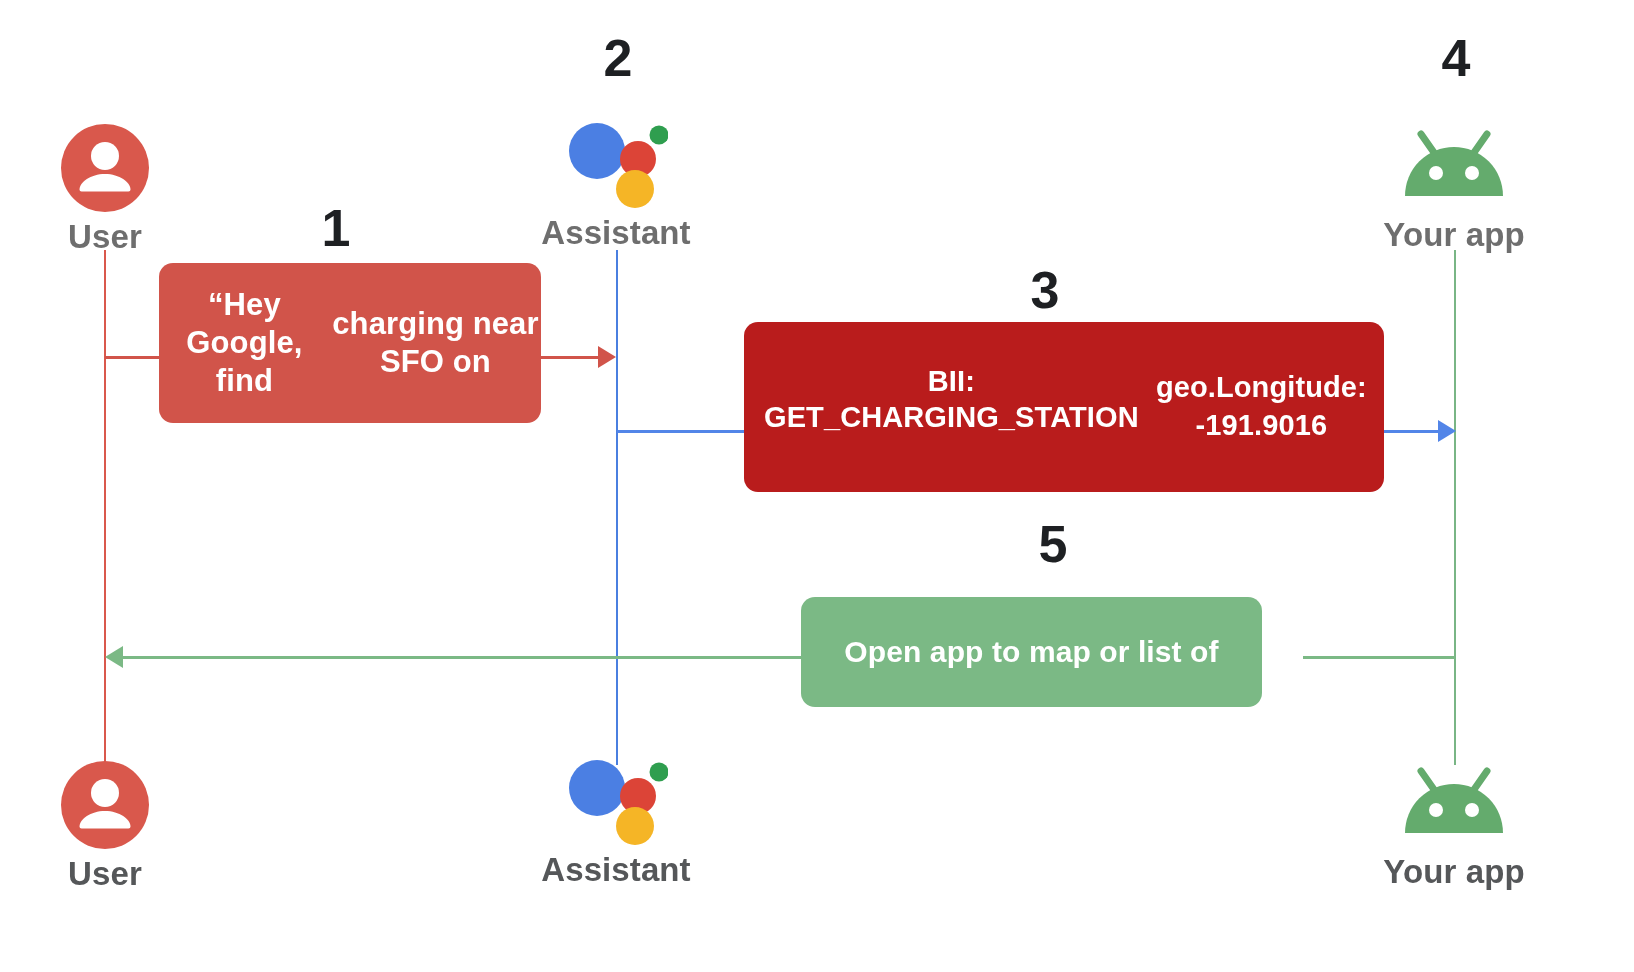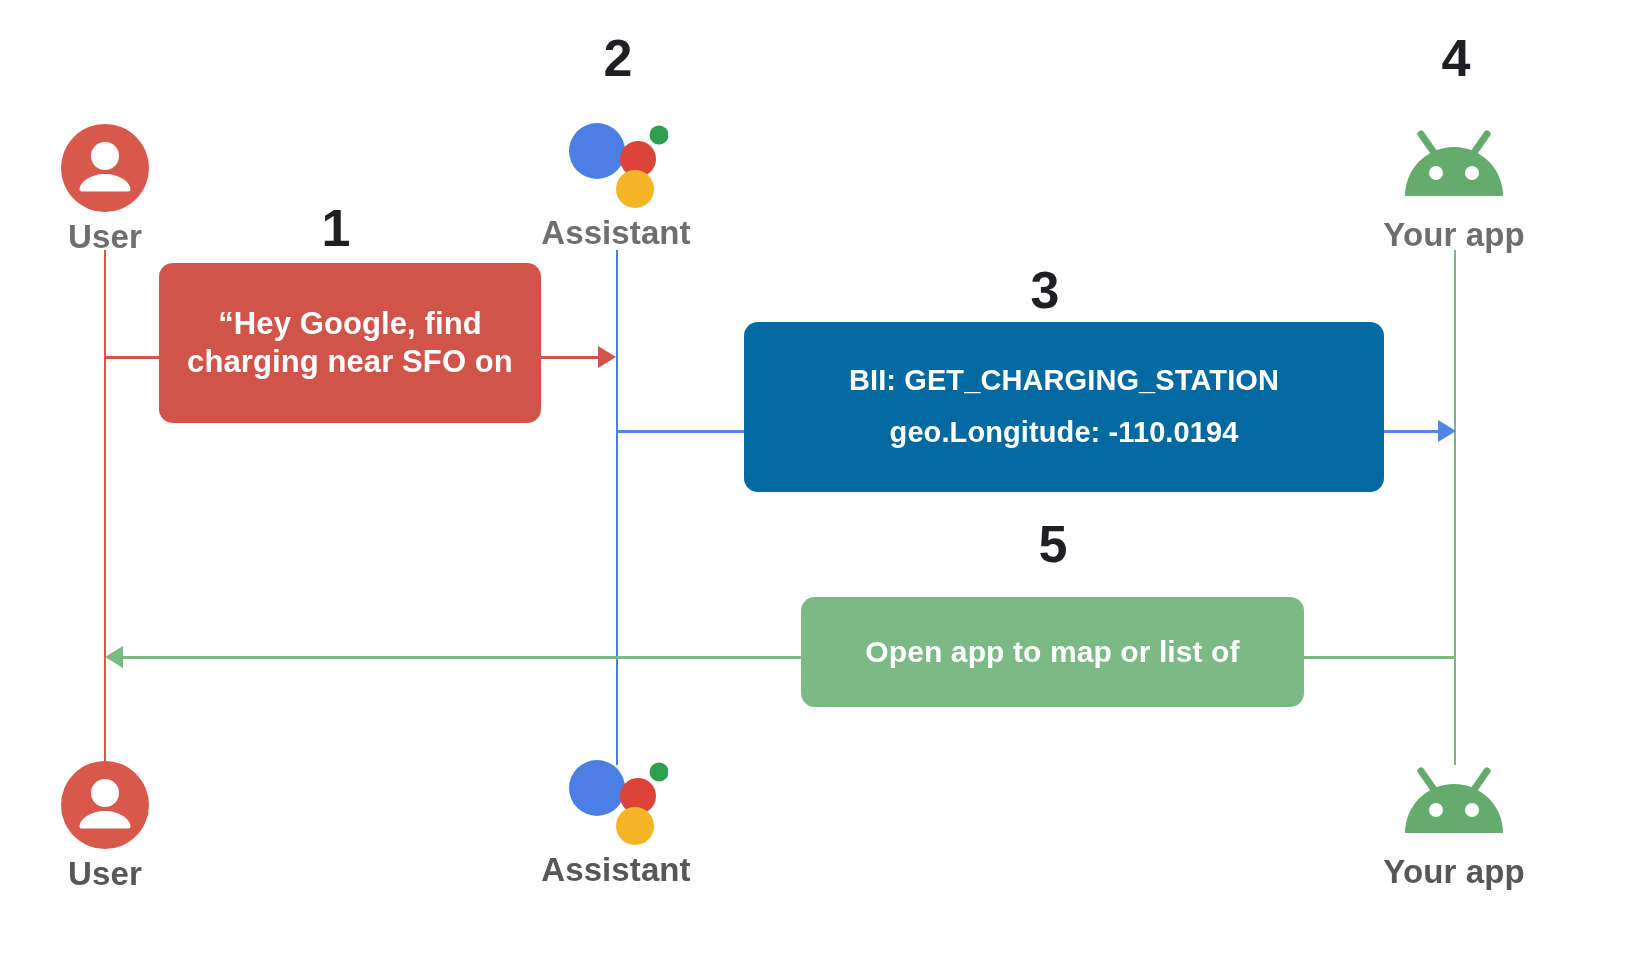--- a/index.html
+++ b/index.html
@@ -59,29 +59,29 @@
   
   .icon-android { display:block; width:110px; height:86px; }
 
   
   .msg-box {
     position: absolute;
     box-sizing: border-box;
     border-radius: 14px;
     color: #ffffff;
     display: flex;
-    flex-direction: column;
+    flex-direction: row;
     align-items: center;
     justify-content: center;
     text-align: center;
     font-weight: 700;
     letter-spacing: .1px;
   }
   .msg-box.red   { background: #d1544a; }
-  .msg-box.blue  { background: #0369a1; }
+  .msg-box.blue  { background: #b91c1c; padding-left: 20px; }
   .msg-box.green { background: #7bb985; }
 
   .msg-line { line-height: 1.22; }
 
   .bii-title {
     font-size: 29px;
     line-height: 1.25;
     margin-bottom: 16px;
   }
   .geo-line {
@@ -225,28 +225,28 @@
   <div class="step-num" style="left:578px; top:32px;">2</div>
 
   <div class="conn blue" style="left:617px; top:430px; width:130px;"></div>
   <div class="conn blue" style="left:1381px; top:430px; width:63px;"></div>
   <div class="arrow-head right-blue" style="left:1438px; top:420px;"></div>
 
   <div class="step-num" style="left:1005px; top:264px;">3</div>
 
   <div class="msg-box blue" style="left:744px; top:322px; width:640px; height:170px;">
     <div class="bii-title">BII: GET_CHARGING_STATION</div>
-    <div class="geo-line">geo.Longitude:  -110.0194</div>
+    <div class="geo-line">geo.Longitude:  -191.9016</div>
   </div>
 
   <div class="step-num" style="left:1416px; top:32px;">4</div>
 
   <div class="conn green" style="left:123px; top:656px; width:680px;"></div>
   <div class="conn green" style="left:1303px; top:656px; width:152px;"></div>
   <div class="arrow-head left-green" style="left:105px; top:646px;"></div>
 
   <div class="step-num" style="left:1013px; top:518px;">5</div>
 
-  <div class="msg-box green" style="left:801px; top:597px; width:503px; height:110px; font-size:30px;">
+  <div class="msg-box green" style="left:801px; top:597px; width:461px; height:110px; font-size:30px;">
     <div class="msg-line">Open app to map or list of</div>
   </div>
 
 </div>
 
 </body></html>

